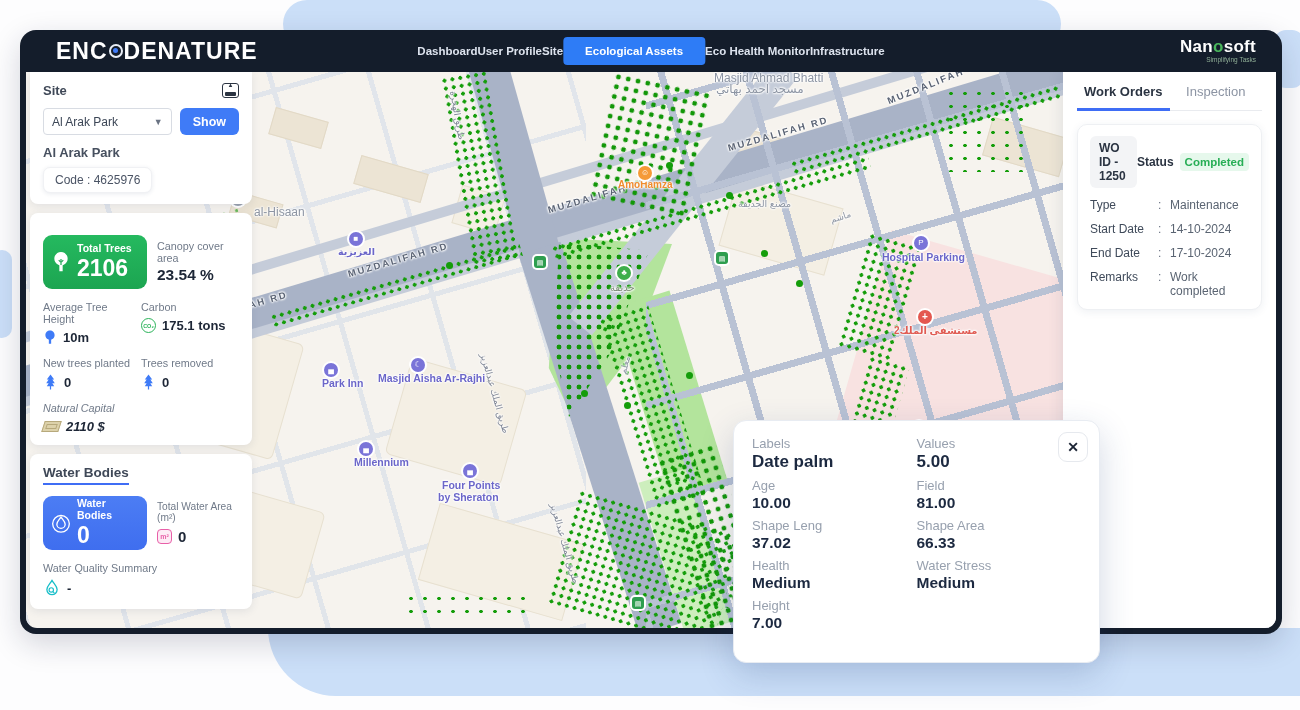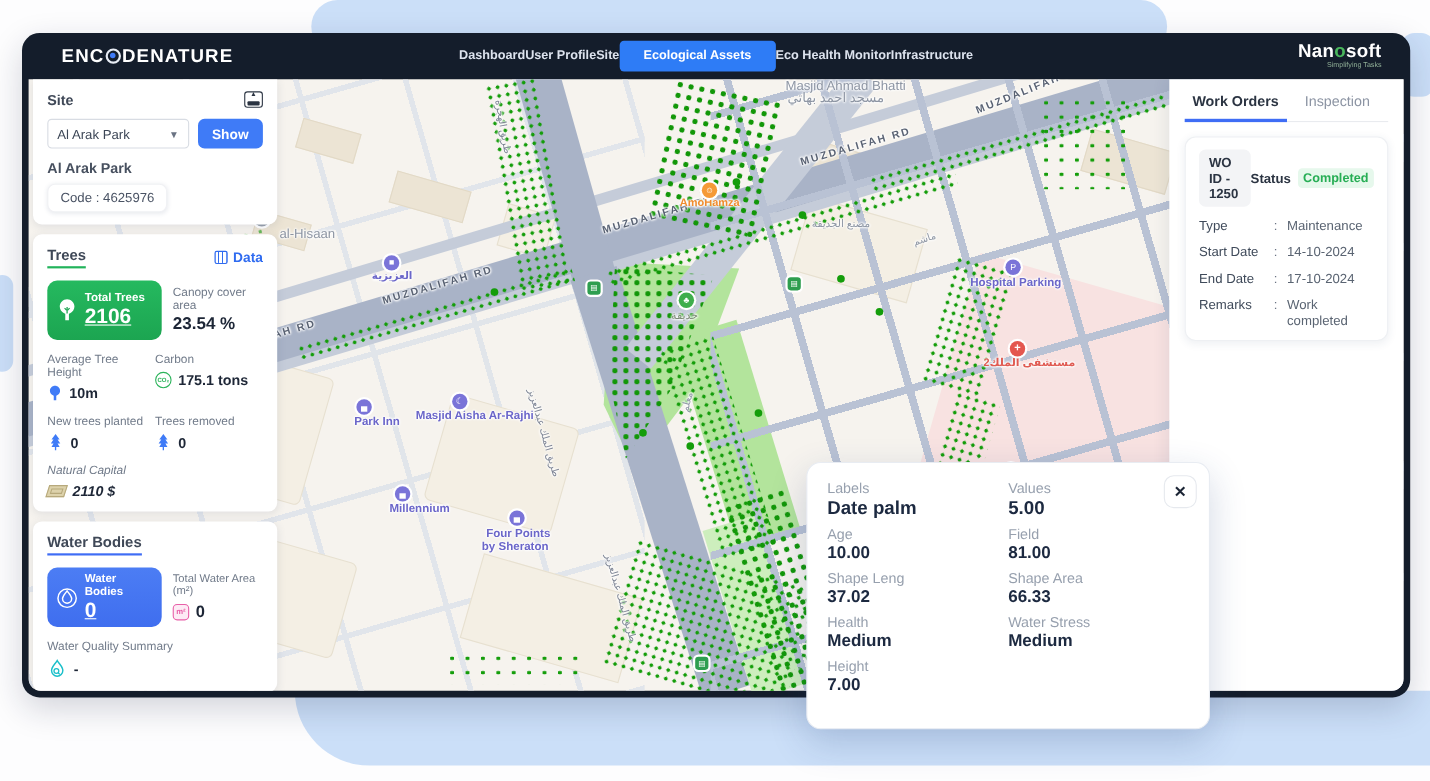--- a/index.html
+++ b/index.html
@@ -12,21 +12,21 @@
   .blob-right { left:1274px; top:30px; width:30px; height:58px; border-radius:12px; }
   .blob-left { left:-8px; top:250px; width:20px; height:88px; border-radius:10px; }
   .blob-bottom { left:268px; top:628px; width:1032px; height:68px; border-radius:0 0 0 130px; }
 
   
   .frame { position:absolute; left:20px; top:30px; width:1262px; height:604px;
     background:#141d2b; border-radius:16px; z-index:10; box-shadow:0 10px 30px rgba(20,30,60,.18); }
 
   
   .navbar { position:absolute; left:0; top:0; right:0; height:42px; display:flex; align-items:center; }
-  .logo { margin-left:36px; color:#fff; font-weight:800; font-size:17px; letter-spacing:1px; display:flex; align-items:center; }
+  .logo { margin-left:36px; color:#fff; font-weight:800; font-size:23px; letter-spacing:1px; display:flex; align-items:center; }
   .logo-o { width:14px; height:14px; border:2.5px solid #e8edf5; border-radius:50%; margin:0 1px; position:relative; }
   .logo-o::after { content:""; position:absolute; left:2px; top:2px; width:5px; height:5px; border-radius:50%; background:#3f7bf7; }
   .nav-items { position:absolute; left:50%; transform:translateX(-50%); display:flex; align-items:center; }
   .nav-item { color:#dde3ee; font-size:11.5px; font-weight:600; white-space:nowrap; cursor:pointer; }
   .nav-item.active { background:#2e7cf6; color:#fff; padding:8px 22px; border-radius:4px; }
   .brand { margin-left:auto; margin-right:26px; text-align:right; line-height:1; }
   .brand-name { color:#fff; font-size:17px; font-weight:800; letter-spacing:.3px; }
   .brand-name .bo { color:#49b65c; }
   .brand-tag { color:#8fae96; font-size:6.5px; margin-top:2px; }
 
@@ -95,21 +95,21 @@
   .ul-title.blue { border-bottom-color:#3f6df5; }
   .data-link { display:flex; align-items:center; gap:5px; color:#2f6bf0; font-size:12.5px; font-weight:700; cursor:pointer; }
   .grid-ic { width:12px; height:12px; border:1.6px solid #2f6bf0; border-radius:2px;
     background:repeating-linear-gradient(90deg,transparent 0 2.2px,#2f6bf0 2.2px 3.4px); }
   .stat-row { display:flex; gap:10px; margin-top:11px; align-items:center; }
   .stat-card { width:104px; height:54px; border-radius:9px; background:linear-gradient(180deg,#25b95f,#1ca551);
     display:flex; align-items:center; padding:0 8px; gap:6px; flex:none; }
   .stat-card.bluebg { background:linear-gradient(180deg,#4c7df4,#3f6eef); }
   .stat-card .txt { color:#fff; }
   .stat-card .lbl { font-size:10.5px; font-weight:700; }
-  .stat-card .val { font-size:19px; font-weight:800; margin-top:1px;text-decoration:underline; }
+  .stat-card .val { font-size:23px; font-weight:800; margin-top:1px; }
   .mini-lbl { font-size:10.8px; color:#707a89; }
   .mini-val { font-size:15.5px; font-weight:800; color:#1d2636; margin-top:2px; }
   .pair-grid { display:flex; margin-top:12px; }
   .pair-col { width:50%; }
   .icv { display:flex; align-items:center; gap:6px; margin-top:5px; font-size:13px; font-weight:800; color:#1d2636; }
   .co2-ic { width:15px; height:15px; border:1.4px solid #2bb35a; border-radius:50%; color:#2bb35a;
     font-size:5.5px; display:flex; align-items:center; justify-content:center; font-weight:700; }
   .m2-ic { width:15px; height:15px; border:1.4px solid #e85fa8; border-radius:4px; background:#fdebf5;
     color:#e85fa8; font-size:7px; display:flex; align-items:center; justify-content:center; font-weight:700; }
   .cap-ic { width:17px; height:11px; background:#ddd2ab; border:1px solid #b7a97c; transform:skewX(-18deg); position:relative; }
@@ -297,27 +297,20 @@
             <span>Al Arak Park</span>
             <span class="chev">▼</span>
           </div>
           <button class="btn-blue">Show</button>
         </div>
         <div class="site-name">Al Arak Park</div>
         <div class="code-chip">Code : 4625976</div>
       </div>
 
       <div class="card">
-        <div class="sec-title-row">
-          <span class="ul-title">Trees</span>
-          <div class="data-link">
-            <span class="grid-ic"></span>
-            <span>Data</span>
-          </div>
-        </div>
         <div class="stat-row">
           <div class="stat-card">
             <svg class="svg-ic" width="20" height="22" viewBox="0 0 24 26">
                 <path fill="#fff" d="M12 1C7.6 1 4 4.6 4 9c0 3.2 1.9 5.9 4.7 7.2L10 17v7h4v-7l1.3-.8C18.1 14.9 20 12.2 20 9c0-4.4-3.6-8-8-8z"></path>
                 <path fill="#1ca551" d="M11.3 9.5h1.4v7h-1.4z"></path>
                 <path fill="#1ca551" d="M8.8 11.2l.9-.9 2.3 2.3-.9.9zM15.2 11.2l-.9-.9-2.3 2.3.9.9z"></path>
               </svg>
             <div class="txt">
               <div class="lbl">Total Trees</div>
               <div class="val">2106</div>

